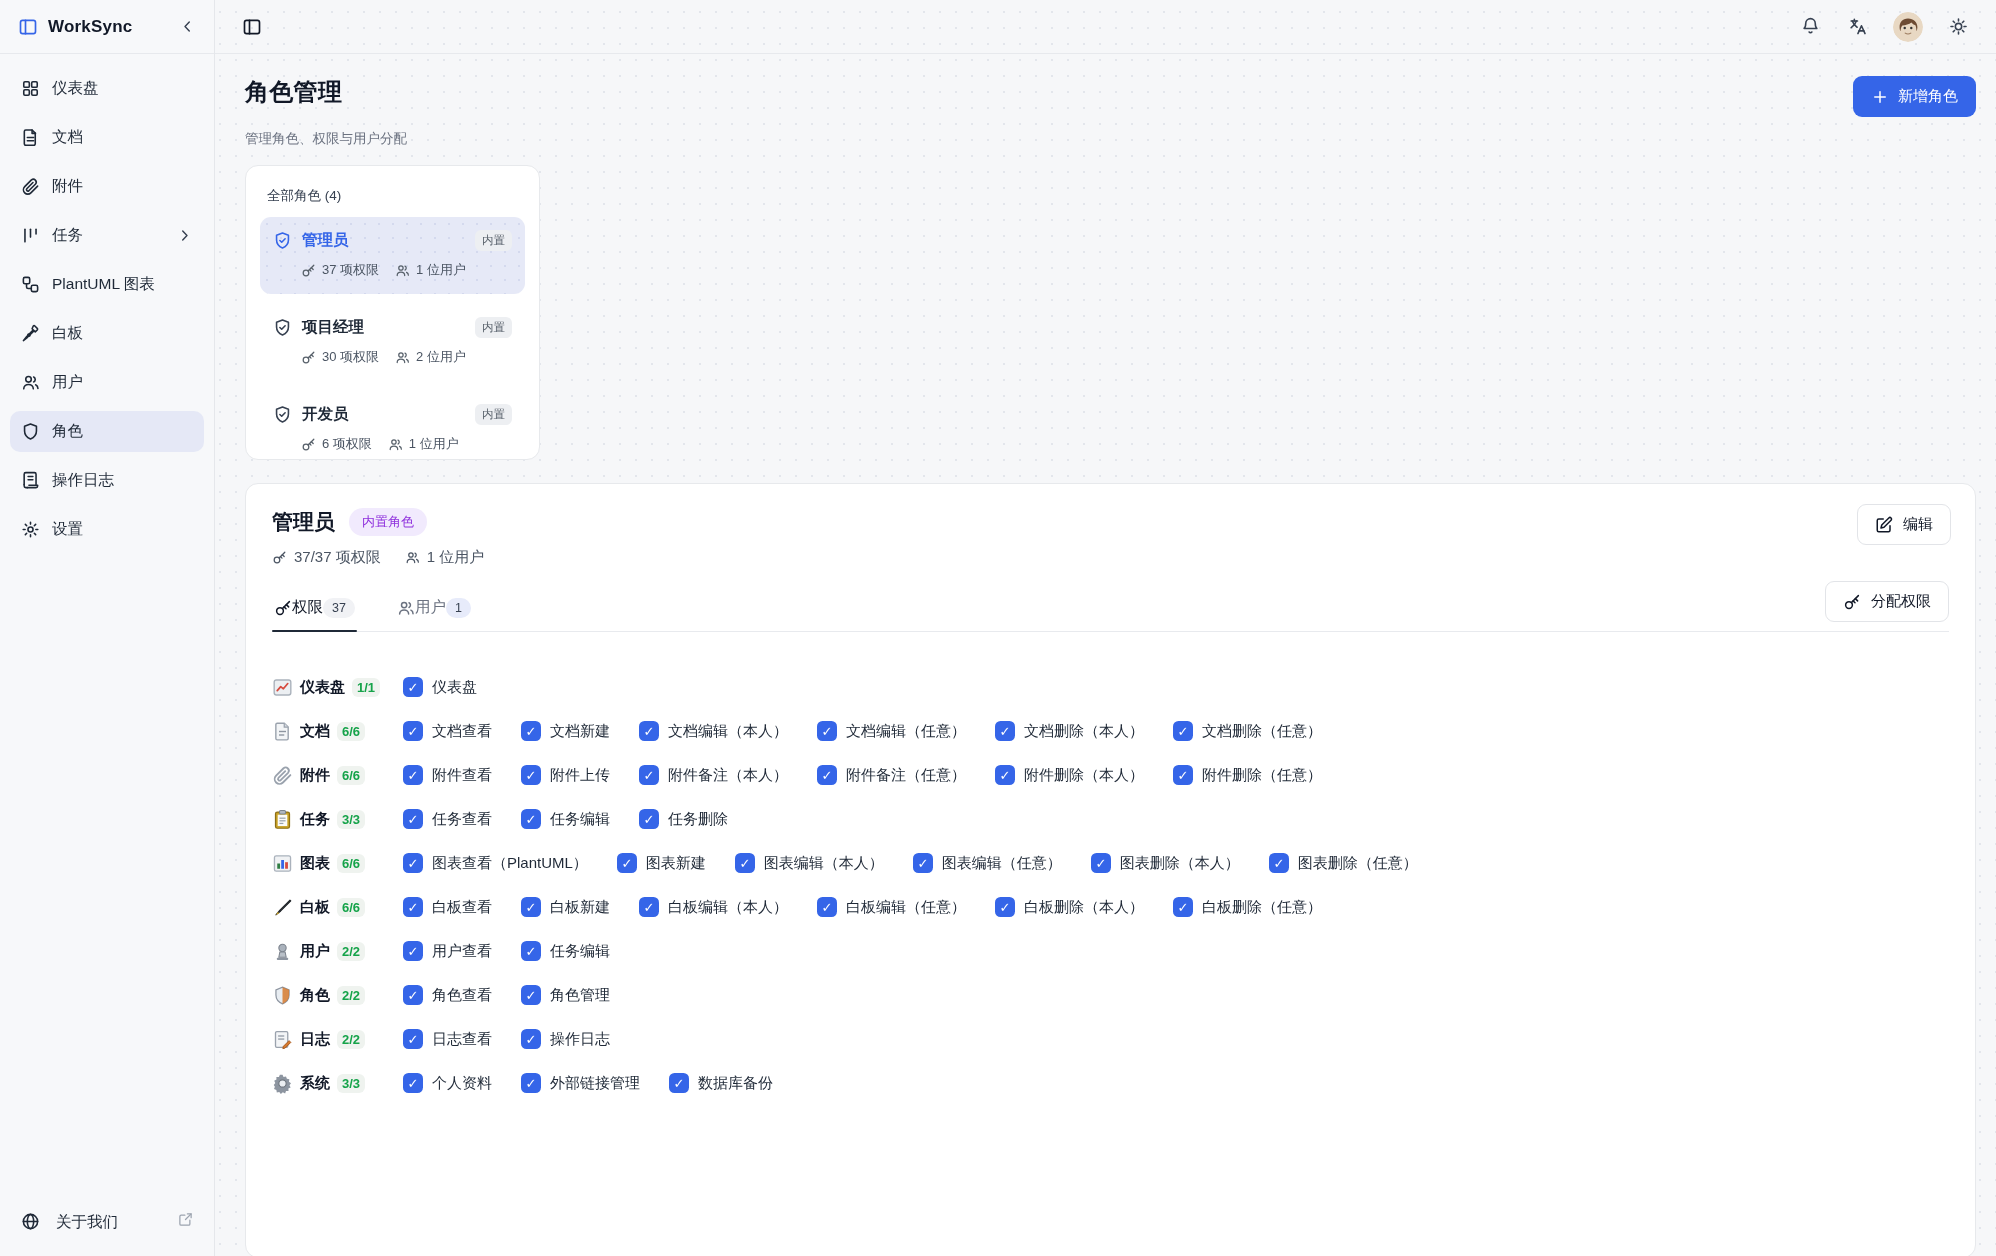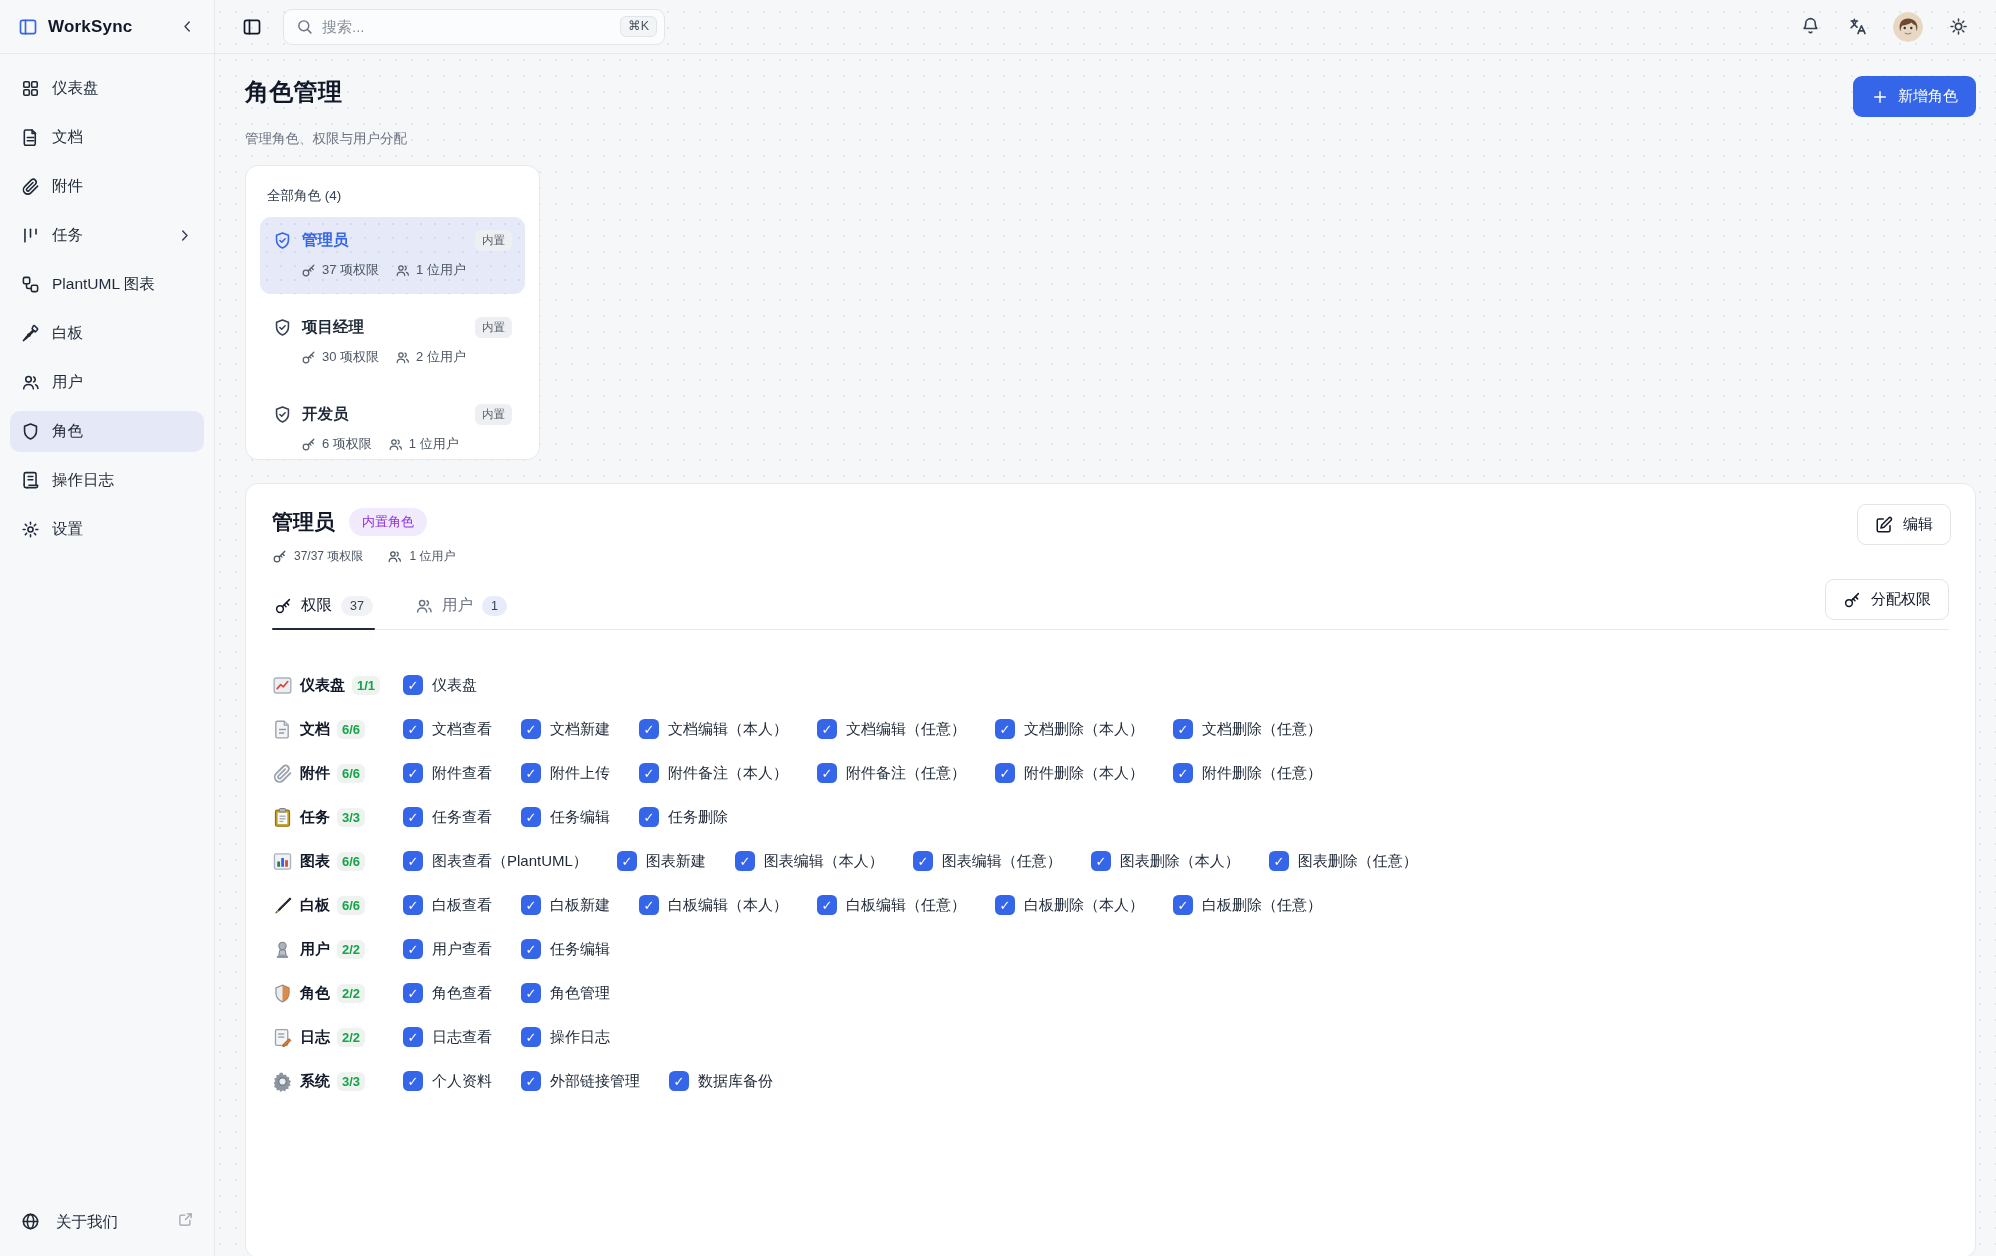--- a/index.html
+++ b/index.html
@@ -87,29 +87,29 @@
   .ri-meta .m svg { color:#57606a; }
 
   
   .role-detail { flex:1; padding:24px 26px; position:relative; min-width:0; }
   .rd-title-row { display:flex; align-items:center; gap:14px; }
   .rd-name { font-size:21px; font-weight:700; }
   .rd-badge { font-size:13px; color:#8f30dd; background:#f1eafd; border-radius:999px;
     padding:5px 13px; font-weight:500; }
   .rd-desc { font-size:13.5px; color:#6b7280; margin-top:11px; }
   .rd-stats { display:flex; align-items:center; gap:24px; margin-top:12px;
-    font-size:12px; color:#4b5563; }
+    font-size:15px; color:#4b5563; }
   .rd-stats .m { display:flex; align-items:center; gap:7px; }
   .btn-outline { background:#fff; border:1px solid #e2e4e8; border-radius:9px; height:41px;
     display:flex; align-items:center; gap:10px; padding:0 17px; font-size:15px; font-weight:500;
     color:#111827; font-family:inherit; cursor:pointer; }
   .rd-edit { position:absolute; top:20px; right:24px; }
   .tabbar { display:flex; align-items:flex-end; gap:38px; border-bottom:1px solid #e8eaee;
     margin-top:24px; position:relative; }
-  .tab { display:flex; align-items:center; gap:9px; padding:6px 2px 13px 2px; font-size:15.5px;
+  .tab { display:flex; align-items:center; padding:6px 2px 13px 2px; font-size:15.5px;
     color:#6b7280; cursor:pointer; position:relative; font-weight:500; }
   .tab .t-icon { display:flex; }
   .tab.active { color:#111827; }
   .tab.active::after { content:""; position:absolute; left:0; right:0; bottom:-1px; height:2.5px;
     background:#1f2937; border-radius:2px; }
   .t-count { font-size:12.5px; color:#374151; background:#f1f2f5; border-radius:999px;
     padding:3px 9px; font-weight:400; }
   .tab.users .t-count { background:#e7ebfa; }
   .tab-action { position:absolute; right:0; bottom:9px; }
   .perm-rows { margin-top:33px; }
@@ -275,30 +275,20 @@
 
   <div class="main">
 
     <header class="topbar">
       <span class="tb-toggle">
           <svg width="20" height="20" viewBox="0 0 24 24" fill="none" stroke="currentColor" stroke-width="2" stroke-linecap="round" stroke-linejoin="round">
             <rect x="3" y="4" width="18" height="16" rx="2.5"></rect>
             <line x1="9" y1="4" x2="9" y2="20"></line>
           </svg>
         </span>
-      <div class="searchbox">
-        <span class="s-icon">
-            <svg width="17" height="17" viewBox="0 0 24 24" fill="none" stroke="currentColor" stroke-width="2" stroke-linecap="round" stroke-linejoin="round">
-              <circle cx="11" cy="11" r="7"></circle>
-              <line x1="16.2" y1="16.2" x2="21" y2="21"></line>
-            </svg>
-          </span>
-        <input type="text" placeholder="搜索..." style="">
-        <span class="kbd">⌘K</span>
-      </div>
       <div class="tb-spacer"></div>
       <span class="tb-icon">
           <svg width="19" height="19" viewBox="0 0 24 24" fill="none" stroke="currentColor" stroke-width="2" stroke-linecap="round" stroke-linejoin="round">
             <path d="M6 8a6 6 0 0 1 12 0c0 5 2 6.5 2 6.5H4S6 13 6 8"></path>
             <path d="M10.3 19a2 2 0 0 0 3.4 0"></path>
           </svg>
         </span>
       <span class="tb-icon">
           <svg width="19" height="19" viewBox="0 0 24 24" fill="none" stroke="currentColor" stroke-width="2" stroke-linecap="round" stroke-linejoin="round">
             <path d="M4 5h8"></path>

